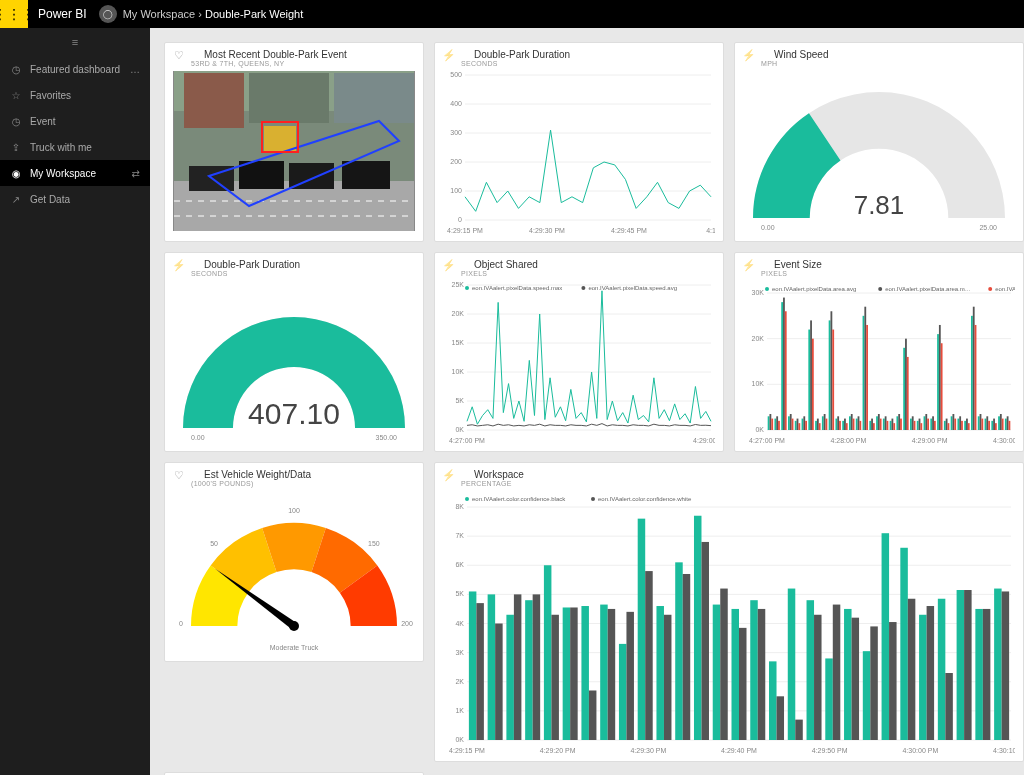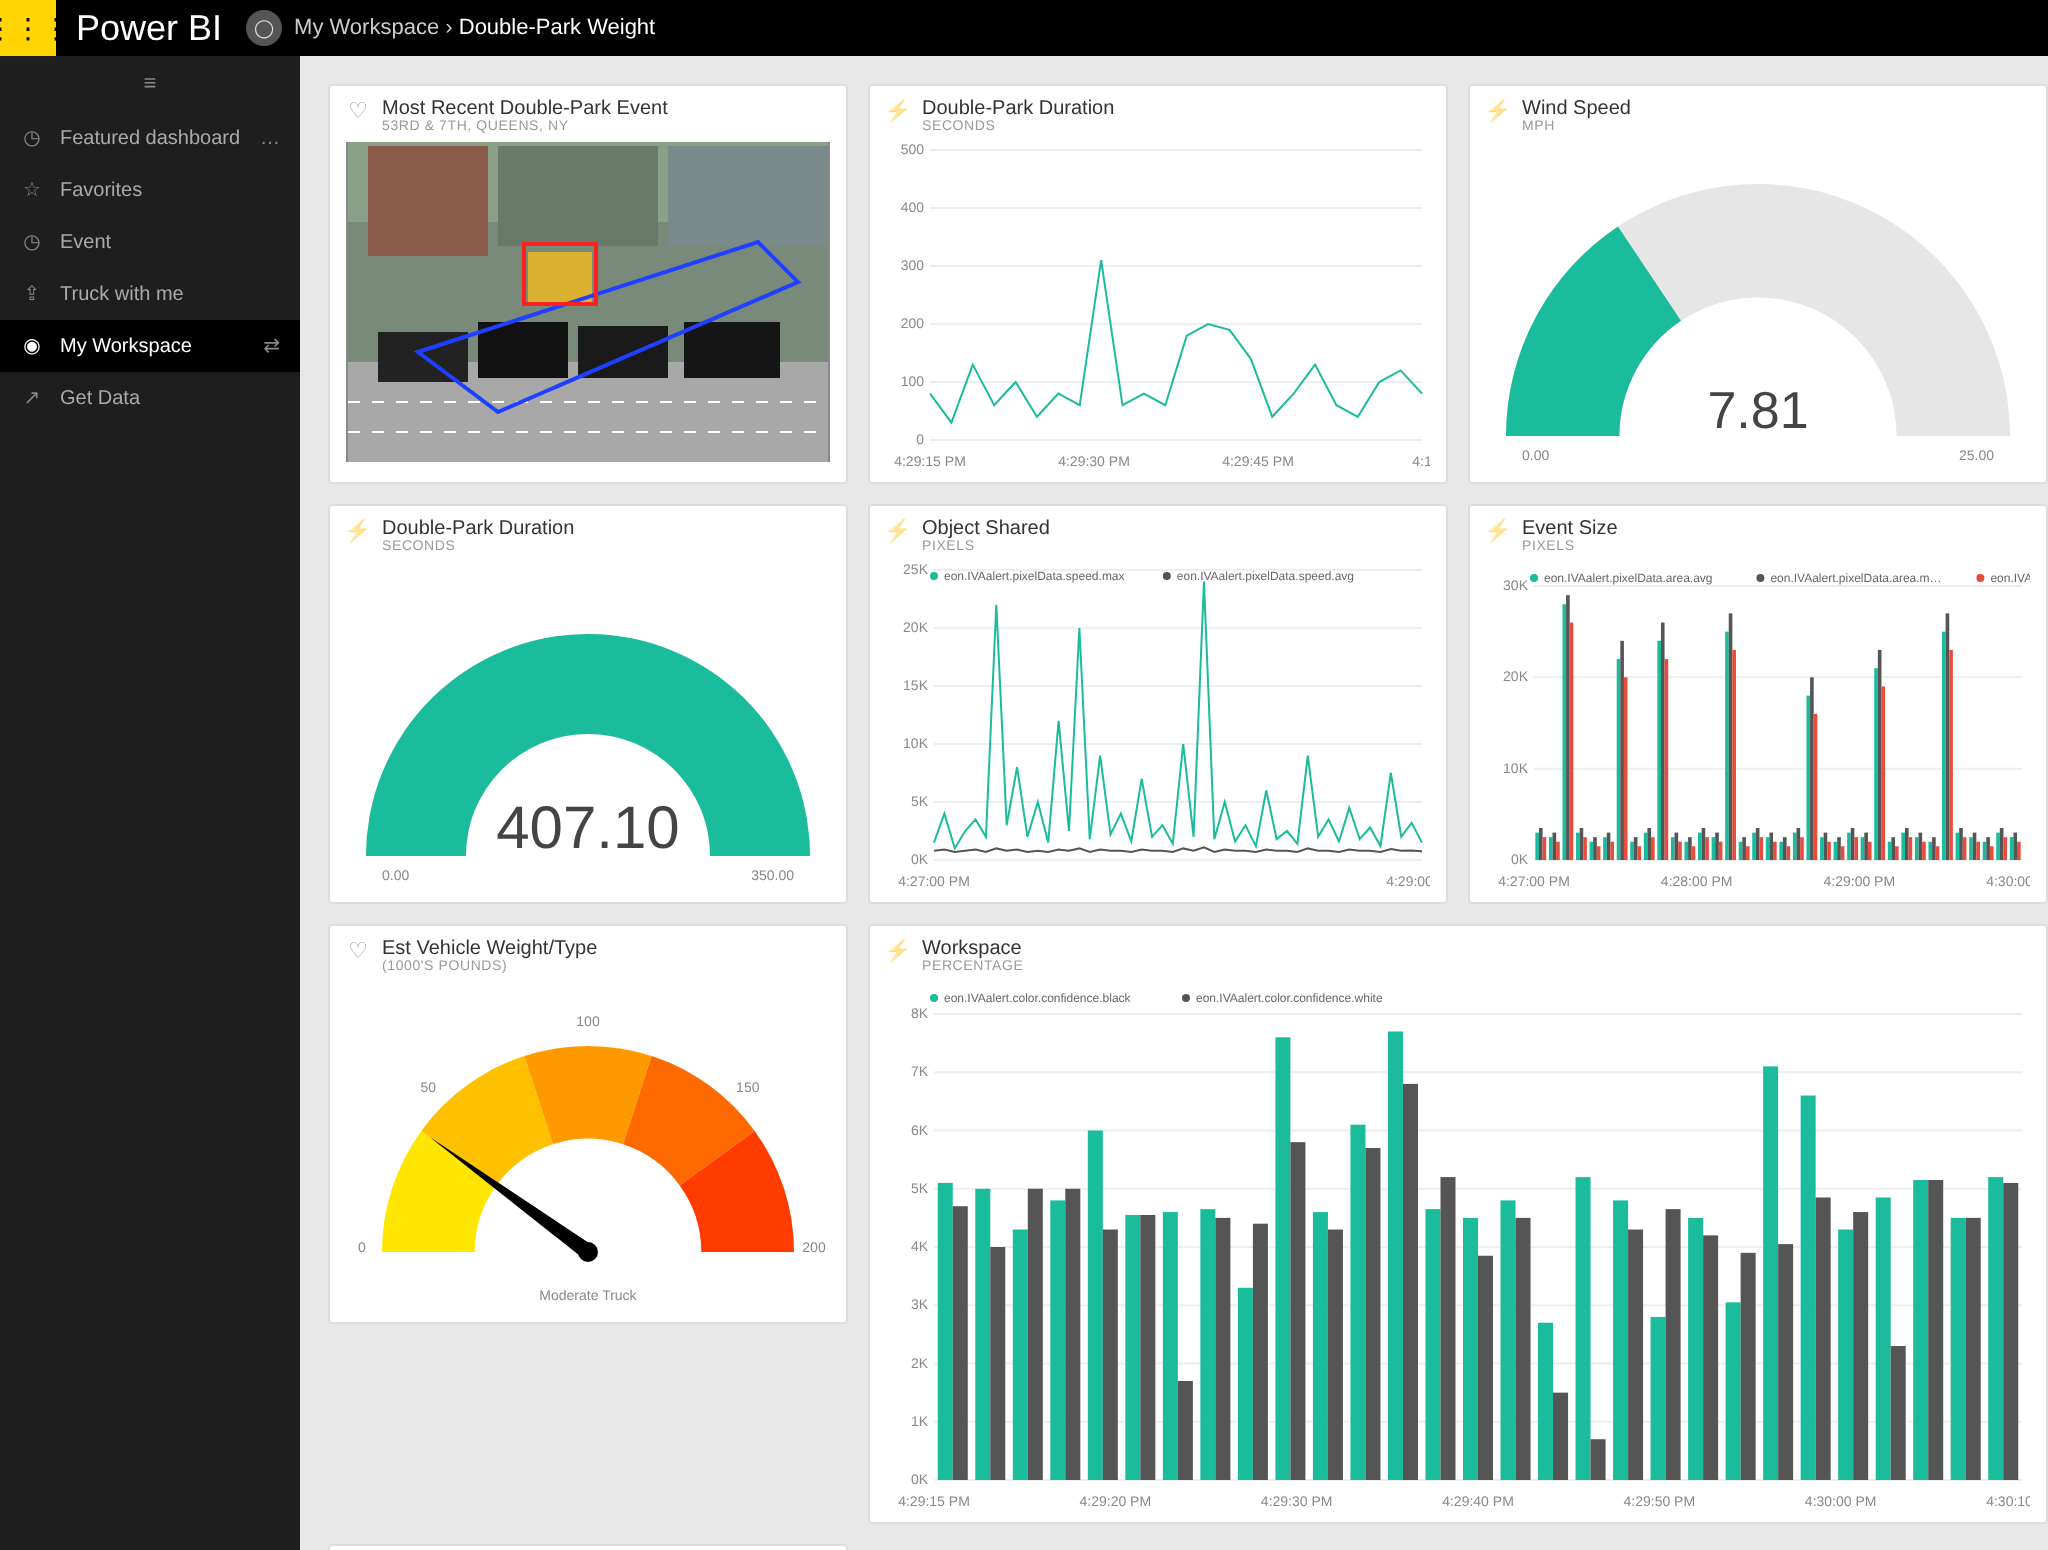--- a/index.html
+++ b/index.html
@@ -1,21 +1,21 @@
 <!DOCTYPE html>
 <html><head>
 <meta charset="utf-8">
 <style>
 * { box-sizing: border-box; margin: 0; padding: 0; }
 body { font-family: "Segoe UI", Arial, sans-serif; background: #e8e8e8; width: 1024px; height: 775px; overflow: hidden; font-size: 11px; color: #333; }
 
 
 .topbar { height: 28px; background: #000; color: #fff; display: flex; align-items: center; padding-left: 0; }
 .waffle { width: 28px; height: 28px; background: #ffd400; display: flex; align-items: center; justify-content: center; font-size: 14px; color: #000; }
-.brandname { font-size: 18px; margin: 0 12px 0 10px; }
+.brandname { font-size: 12px; margin: 0 12px 0 10px; }
 .avatar { width: 18px; height: 18px; border-radius: 50%; background: #555; display:flex;align-items:center;justify-content:center;font-size:9px;color:#ddd;margin-right:6px; }
 .crumb { font-size: 11px; color: #ccc; }
 .crumb b { color:#fff; font-weight:400;}
 
 
 .shell { display:flex; height: calc(100% - 28px); }
 .sidebar { width: 150px; background: #1e1e1e; color:#aaa; display:flex; flex-direction:column; }
 .hamburger { height:28px; display:flex; align-items:center; justify-content:center; color:#888; border-bottom:0; }
 .navitem { display:flex; align-items:center; gap:8px; height:26px; padding:0 10px; font-size:10px; cursor:pointer; }
 .navitem.active { background:#000; color:#fff; }
@@ -25,21 +25,21 @@
 
 
 .canvas { flex:1; overflow:auto; padding:14px; background:#e8e8e8; display:grid;
   grid-template-columns: 260px 290px 290px;
   grid-auto-rows: min-content;
   gap:10px;
 }
 .tile { background:#fff; border:1px solid #ddd; border-radius:2px; padding:6px 8px 8px 8px; position:relative; }
 .tilehead{display:flex; align-items:flex-start; gap:6px; margin-bottom:4px;}
 .tileicon{width:12px;height:12px;opacity:.5; display:inline-flex;align-items:center;justify-content:center;}
-.tiletitle{font-size:10px;color:#333;}
+.tiletitle{font-size:10px;color:#333;margin-left:13px;}
 .tilesub{font-size:7px;color:#999;text-transform:uppercase;letter-spacing:.3px;}
 
 
 .camimg{width:100%;height:160px;background:#888;position:relative;overflow:hidden;}
 .overlay-box{position:absolute;border:2px solid #ff2020;}
 
 svg text{font-family:"Segoe UI",Arial,sans-serif;}
 .axis{fill:#888;font-size:7px;}
 .gaxis{fill:#888;font-size:7px;}
 .bignum{fill:#444;font-size:30px;font-weight:300;text-anchor:middle;}
@@ -363,21 +363,21 @@
           <text x="142.2" y="10" class="legend" text-anchor="start">eon.IVAalert.pixelData.area.m…</text>
           <circle cx="247.2" cy="8" r="2" fill="#e74c3c"></circle>
           <text x="252.2" y="10" class="legend" text-anchor="start">eon.IVAalert.pixelData.area.min</text>
         </svg>
     </div>
 
     <div class="tile" id="t8" style="height:200px">
       <div class="tilehead">
           <span class="tileicon">♡</span>
         <div>
-            <div class="tiletitle">Est Vehicle Weight/Type</div>
+            <div class="tiletitle">Est Vehicle Weight/Data</div>
         <div class="tilesub">(1000'S POUNDS)</div>
           </div>
       </div>
       <svg id="svg-weight" width="100%" height="165" viewBox="0 0 242 165">
           <path d="M18,135 A103,103 0 0 1 37.6712495793804,74.45811901387528 L75.16918726865921,101.7019654576314 A56.650000000000006,56.650000000000006 0 0 0 64.35,135 Z" fill="#ffe600"></path>
           <path d="M37.6712495793804,74.45811901387528 A103,103 0 0 1 89.1712495793804,37.04117882159919 L103.49418726865922,81.12264835187955 A56.650000000000006,56.650000000000006 0 0 0 75.16918726865921,101.7019654576314 Z" fill="#ffc000"></path>
           <path d="M89.1712495793804,37.04117882159919 A103,103 0 0 1 152.82875042061957,37.041178821599175 L138.50581273134077,81.12264835187955 A56.650000000000006,56.650000000000006 0 0 0 103.49418726865922,81.12264835187955 Z" fill="#ff9900"></path>
           <path d="M152.82875042061957,37.041178821599175 A103,103 0 0 1 204.32875042061957,74.45811901387525 L166.83081273134076,101.70196545763139 A56.650000000000006,56.650000000000006 0 0 0 138.50581273134077,81.12264835187955 Z" fill="#ff6a00"></path>
           <path d="M204.32875042061957,74.45811901387525 A103,103 0 0 1 224,134.99999999999997 L177.65,135 A56.650000000000006,56.650000000000006 0 0 0 166.83081273134076,101.70196545763139 Z" fill="#ff3b00"></path>
           <text x="8" y="135" class="axis" text-anchor="middle">0</text>

